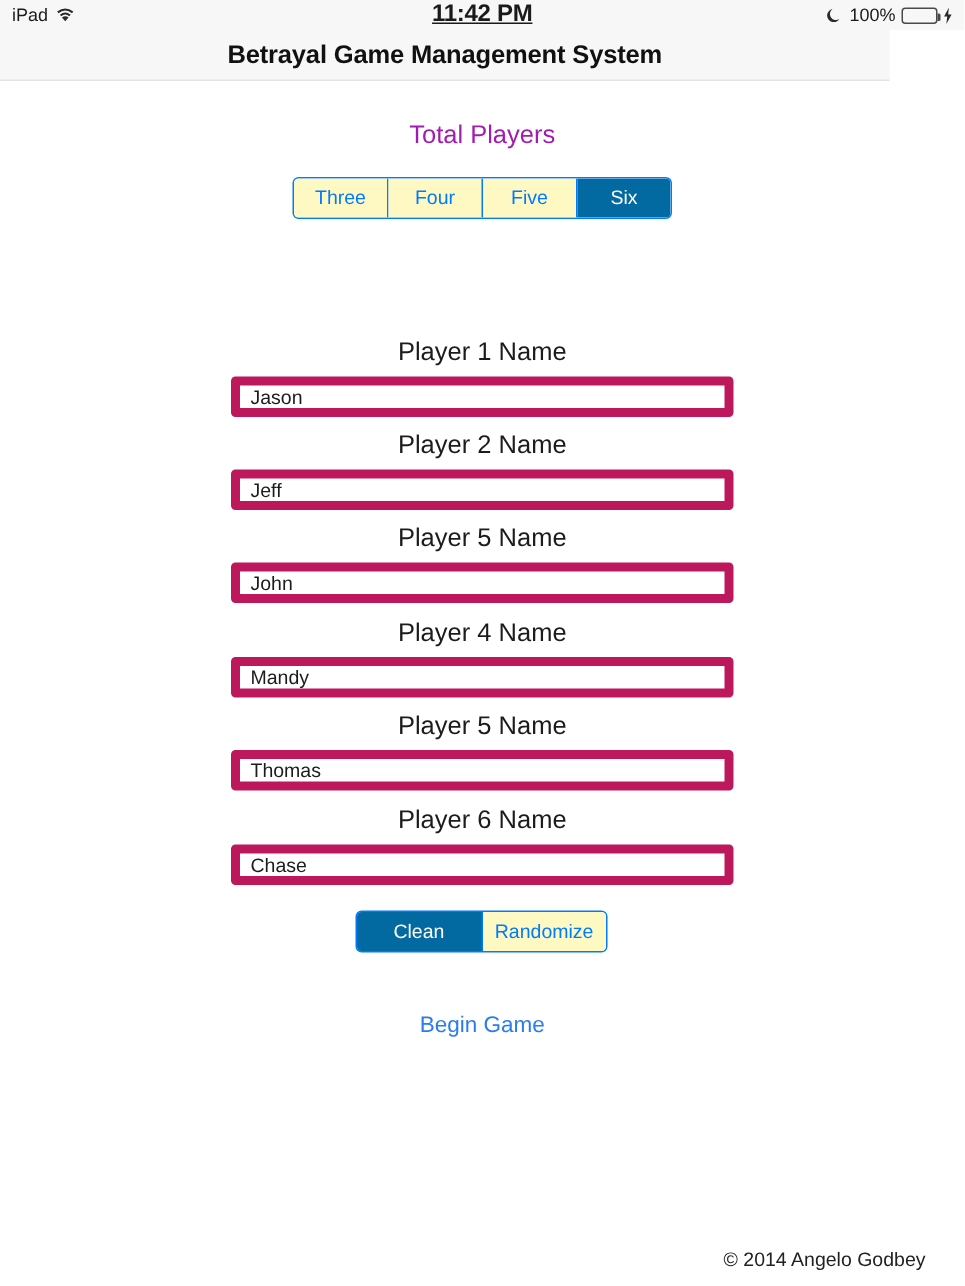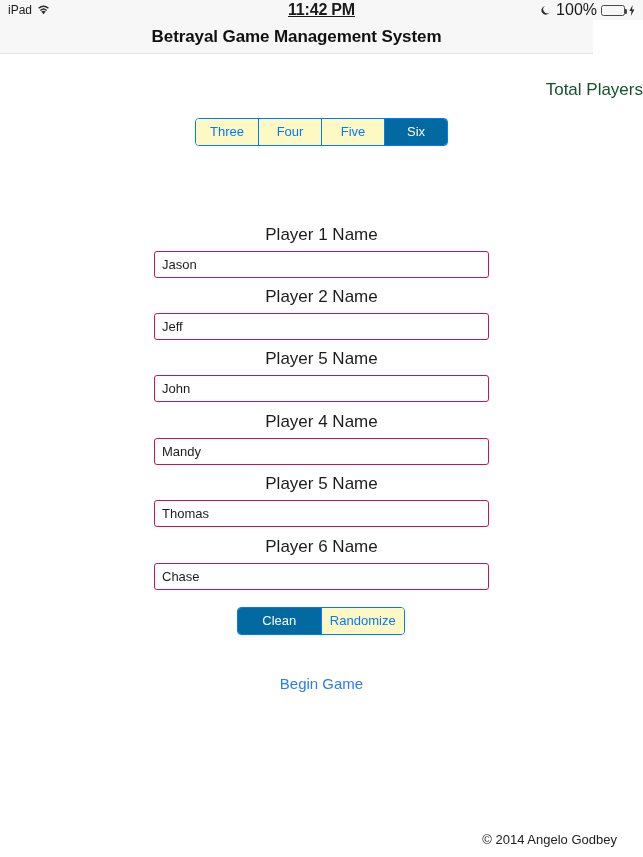--- a/index.html
+++ b/index.html
@@ -51,21 +51,21 @@
     justify-content: flex-end;
     gap: 4px;
   }
   .carrier-label {
     font-size: 12px;
     color: #1a1a1a;
   }
   .wifi-icon svg { display: block; }
   .moon-icon svg { display: block; }
   .battery-pct {
-    font-size: 16px;
+    font-size: 12px;
     color: #1a1a1a;
   }
   .battery-icon {
     position: relative;
     width: 24px;
     height: 11px;
     border: 1px solid #4a4a4a;
     border-radius: 2.5px;
     box-sizing: border-box;
     padding: 1px;
@@ -110,23 +110,23 @@
   
   .content {
     position: absolute;
     top: 55px; left: 0;
     width: 643px;
     height: 802px;
     background: #ffffff;
   }
 
   .section-heading {
-    text-align: right;
+    text-align: center;
     font-size: 17px;
-    color: #14532d;
+    color: #a21caf;
     font-weight: normal;
   }
 
   #total-players-heading {
     position: absolute;
     top: 25px;
     left: 0;
     width: 643px;
   }
 
@@ -187,21 +187,21 @@
     font-size: 17px;
     color: #1c1c1c;
     margin-bottom: 6px;
   }
   .player-input {
     display: block;
     width: 335px;
     height: 27px;
     margin: 0 auto;
     box-sizing: border-box;
-    border: 1px solid #be185d;
+    border: 6px solid #be185d;
     border-radius: 3px;
     background: #ffffff;
     font-family: "Liberation Sans", sans-serif;
     font-size: 13px;
     color: #1c1c1c;
     padding: 0 7px;
     outline: none;
   }
 
   

